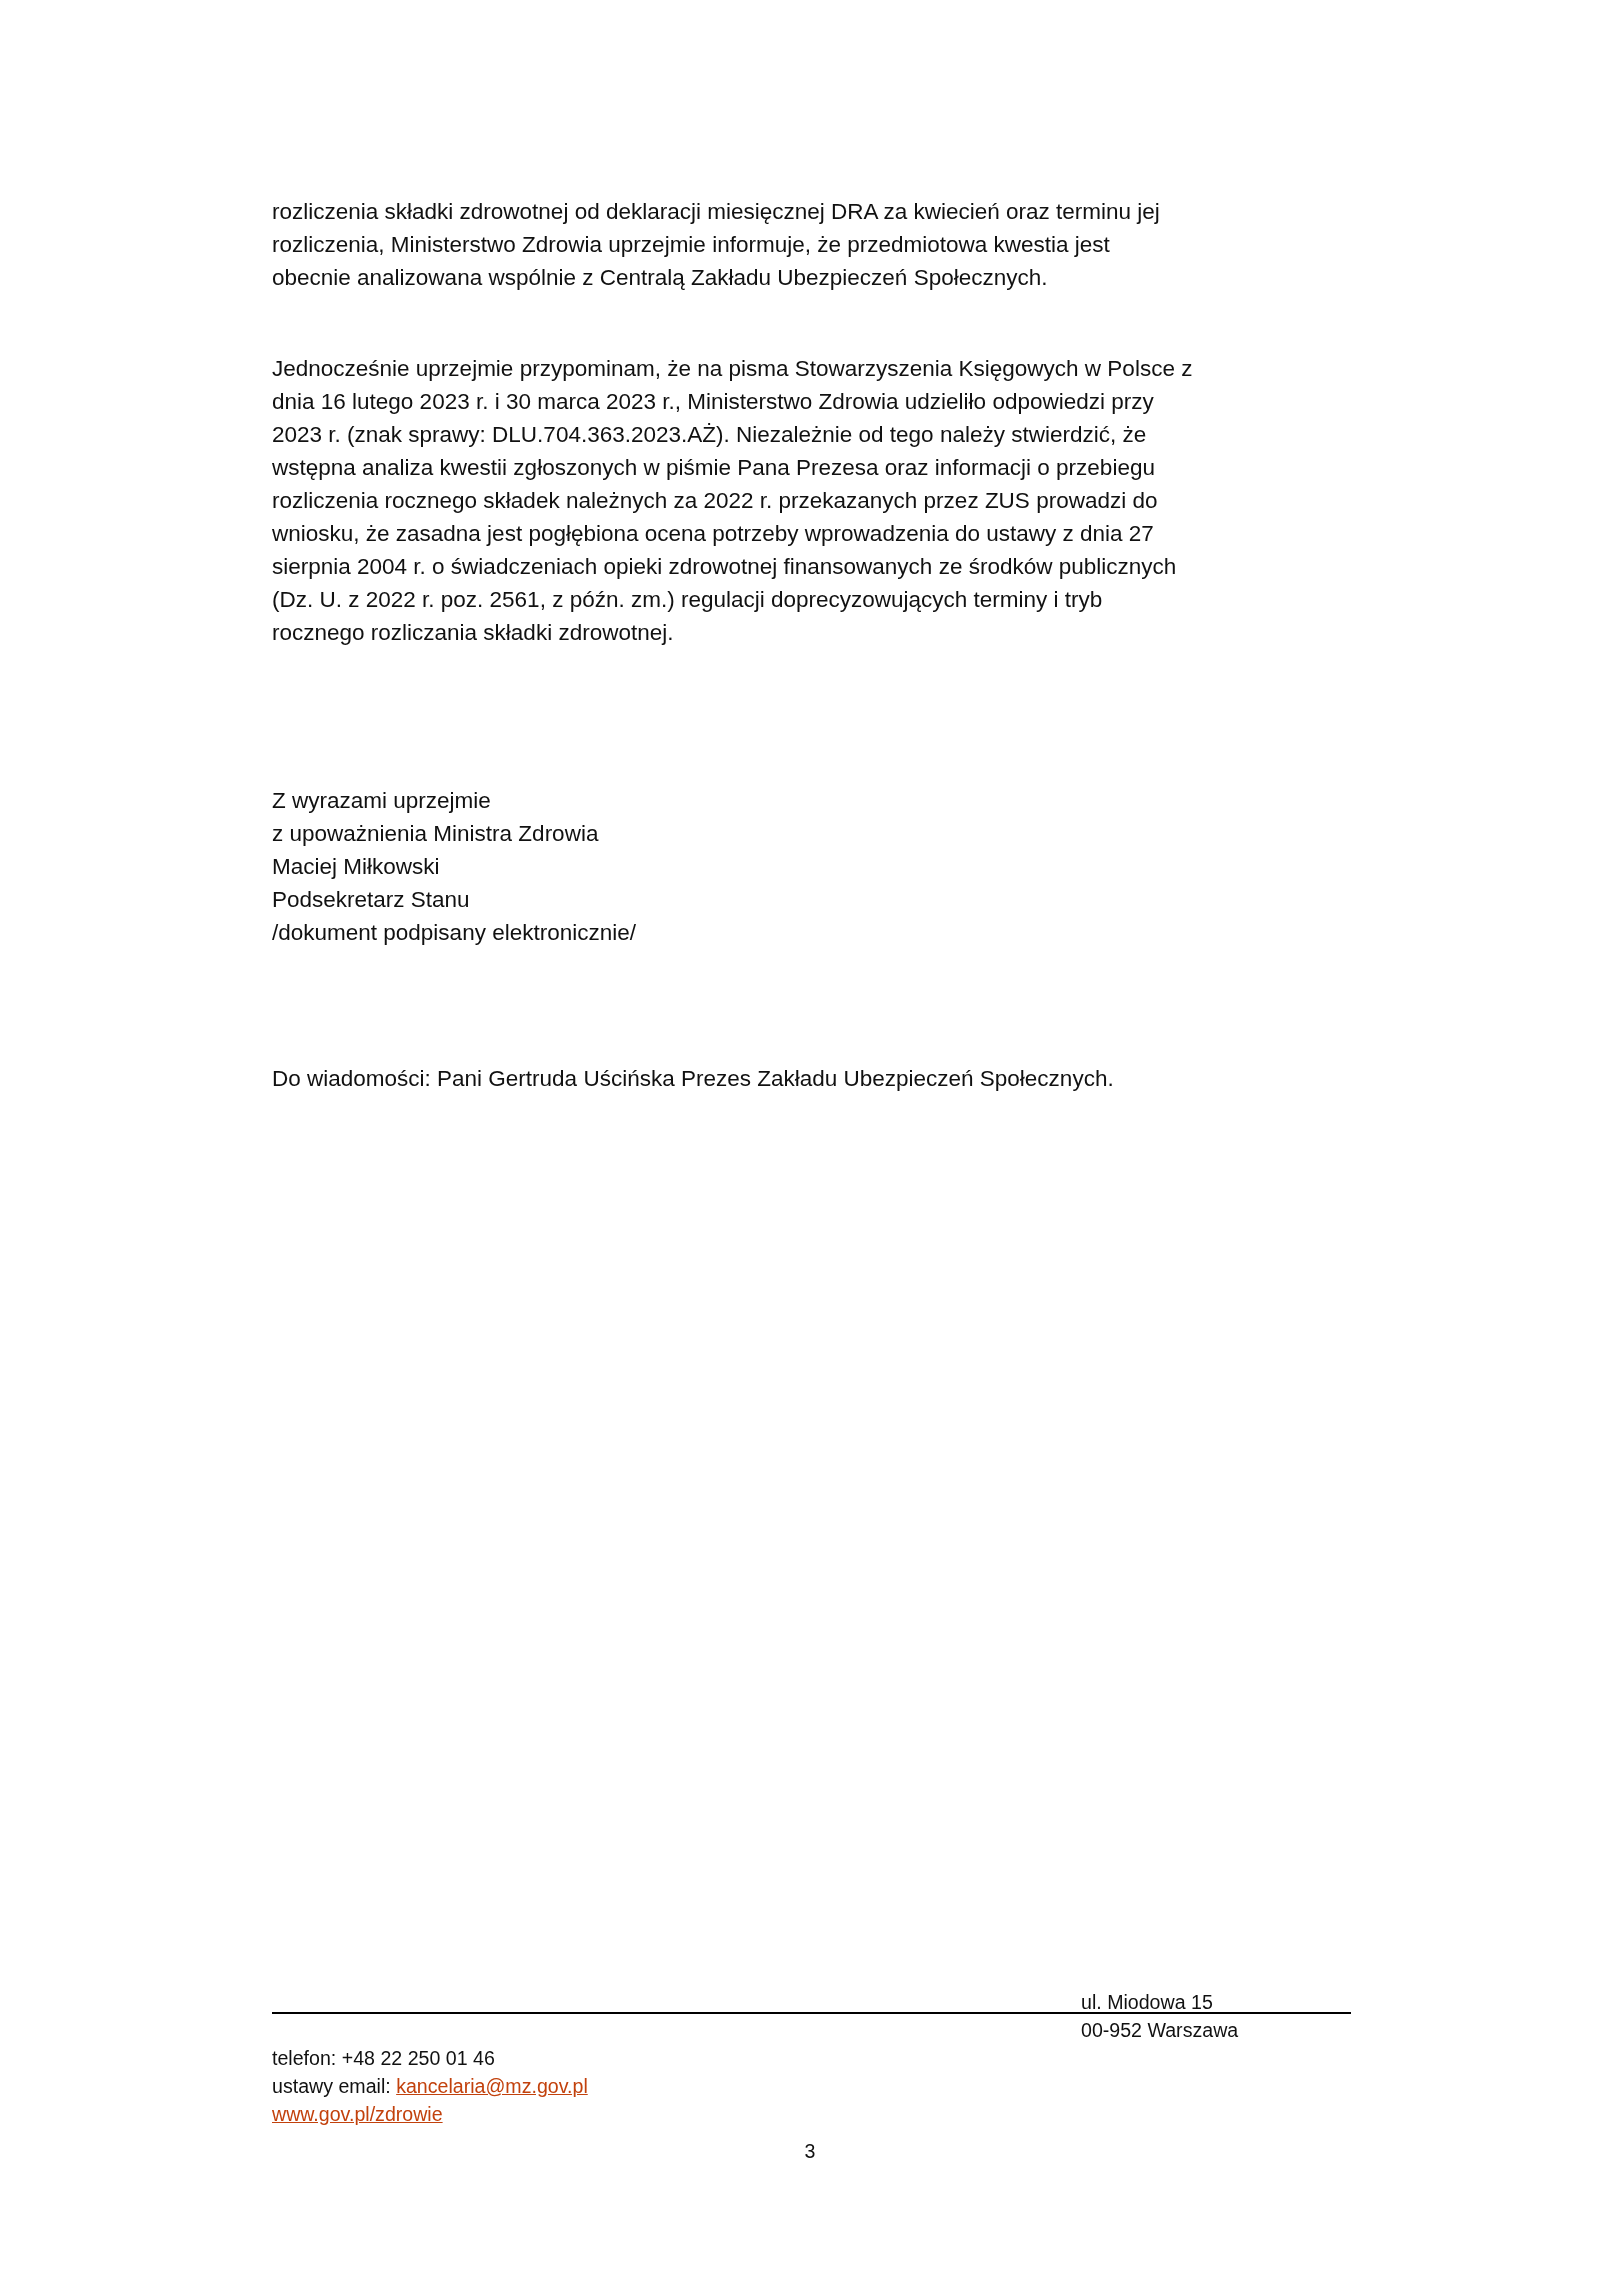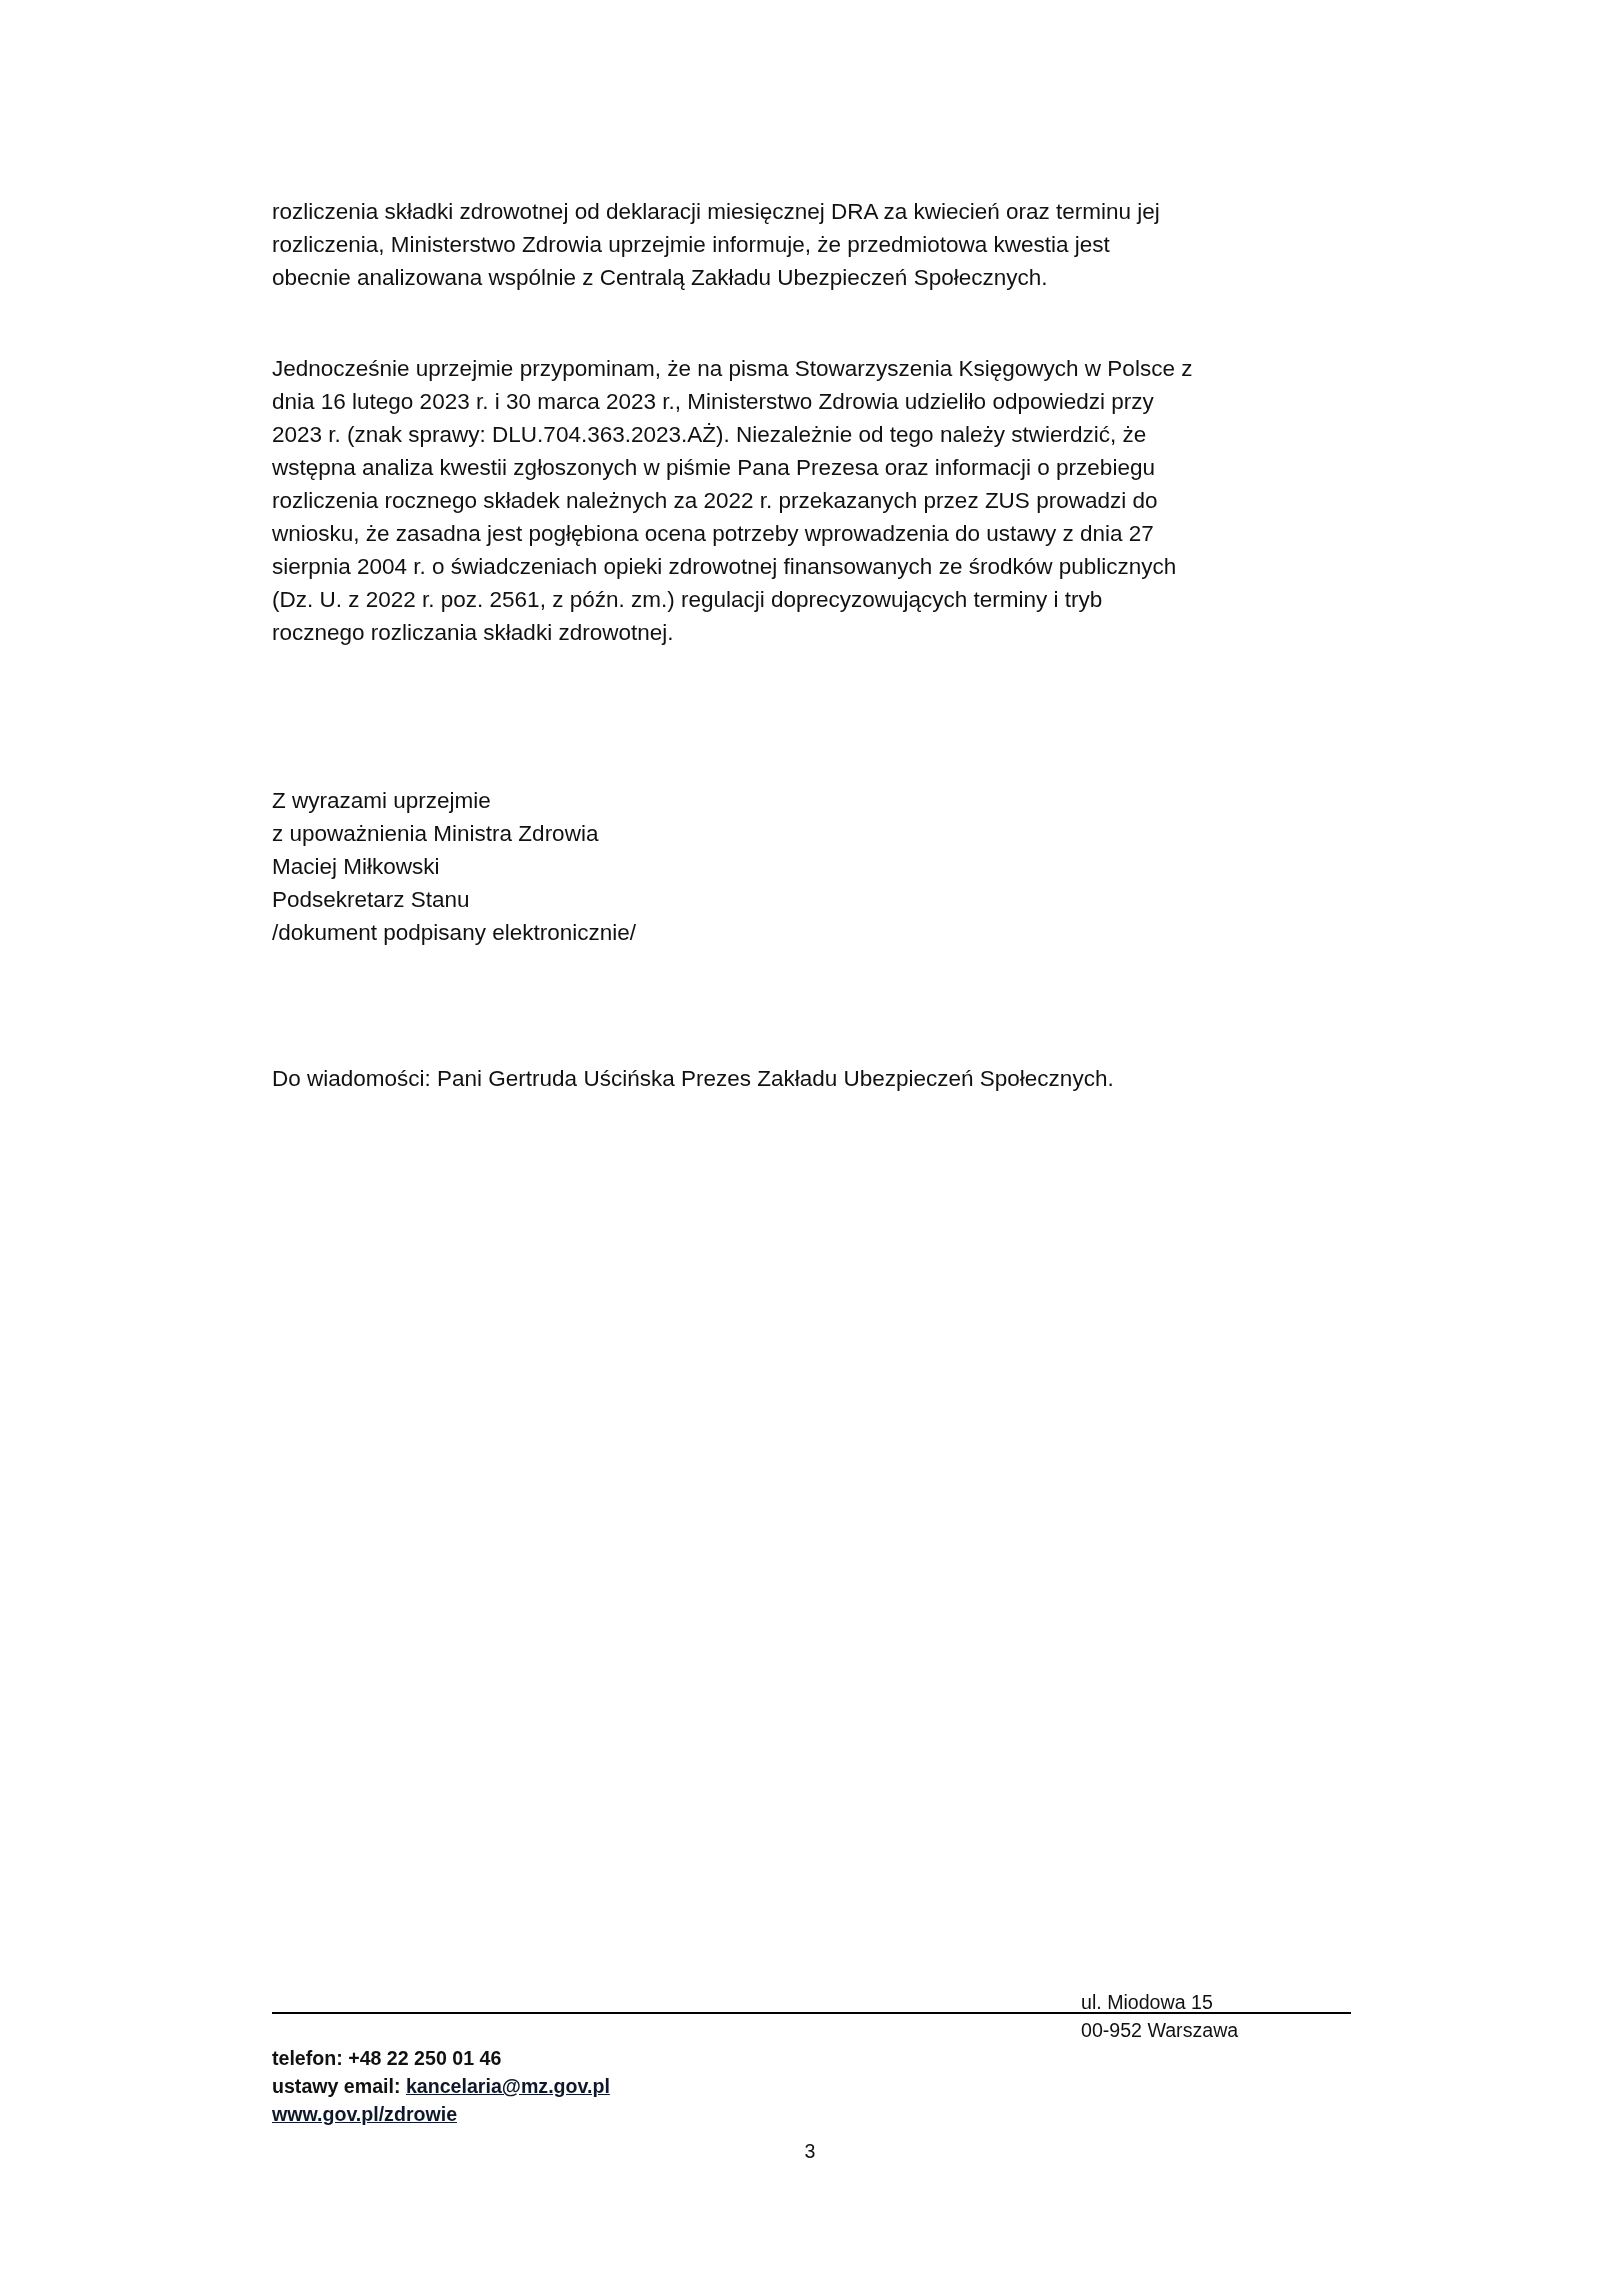--- a/index.html
+++ b/index.html
@@ -17,27 +17,27 @@
   .abs { position:absolute; }
   #p1  { left:272px; top:195px; }
   #p2  { left:272px; top:352px; }
   #sig { left:272px; top:784px; }
   #cc  { left:272px; top:1062px; }
   .rule {
     position:absolute; left:272px; top:2012px; width:1079px;
     border-top:2px solid #000000; height:0;
   }
   .footer-text { font-size:19.6px; line-height:28px; }
-  #footer-left  { left:272px;  top:2044px;font-weight:bold; }
+  #footer-left  { left:272px;  top:2044px; }
   #footer-right { left:1081px; top:1988px; }
   #page-num {
     left:0; top:2140px; width:1620px;
     text-align:center; font-size:19.6px; line-height:23.5px;
   }
-  a.doc-link { color:#0f172a; text-decoration:underline; cursor:pointer;text-align:right; }
+  a.doc-link { color:#c2410c; text-decoration:underline; cursor:pointer;text-align:right; }
 </style>
 </head>
 <body>
 
 <div class="page">
 
   <div id="p1" class="abs body-text">
     <div class="line">rozliczenia składki zdrowotnej od deklaracji miesięcznej DRA za kwiecień oraz terminu jej</div>
     <div class="line">rozliczenia, Ministerstwo Zdrowia uprzejmie informuje, że przedmiotowa kwestia jest</div>
     <div class="line">obecnie analizowana wspólnie z Centralą Zakładu Ubezpieczeń Społecznych.</div>

